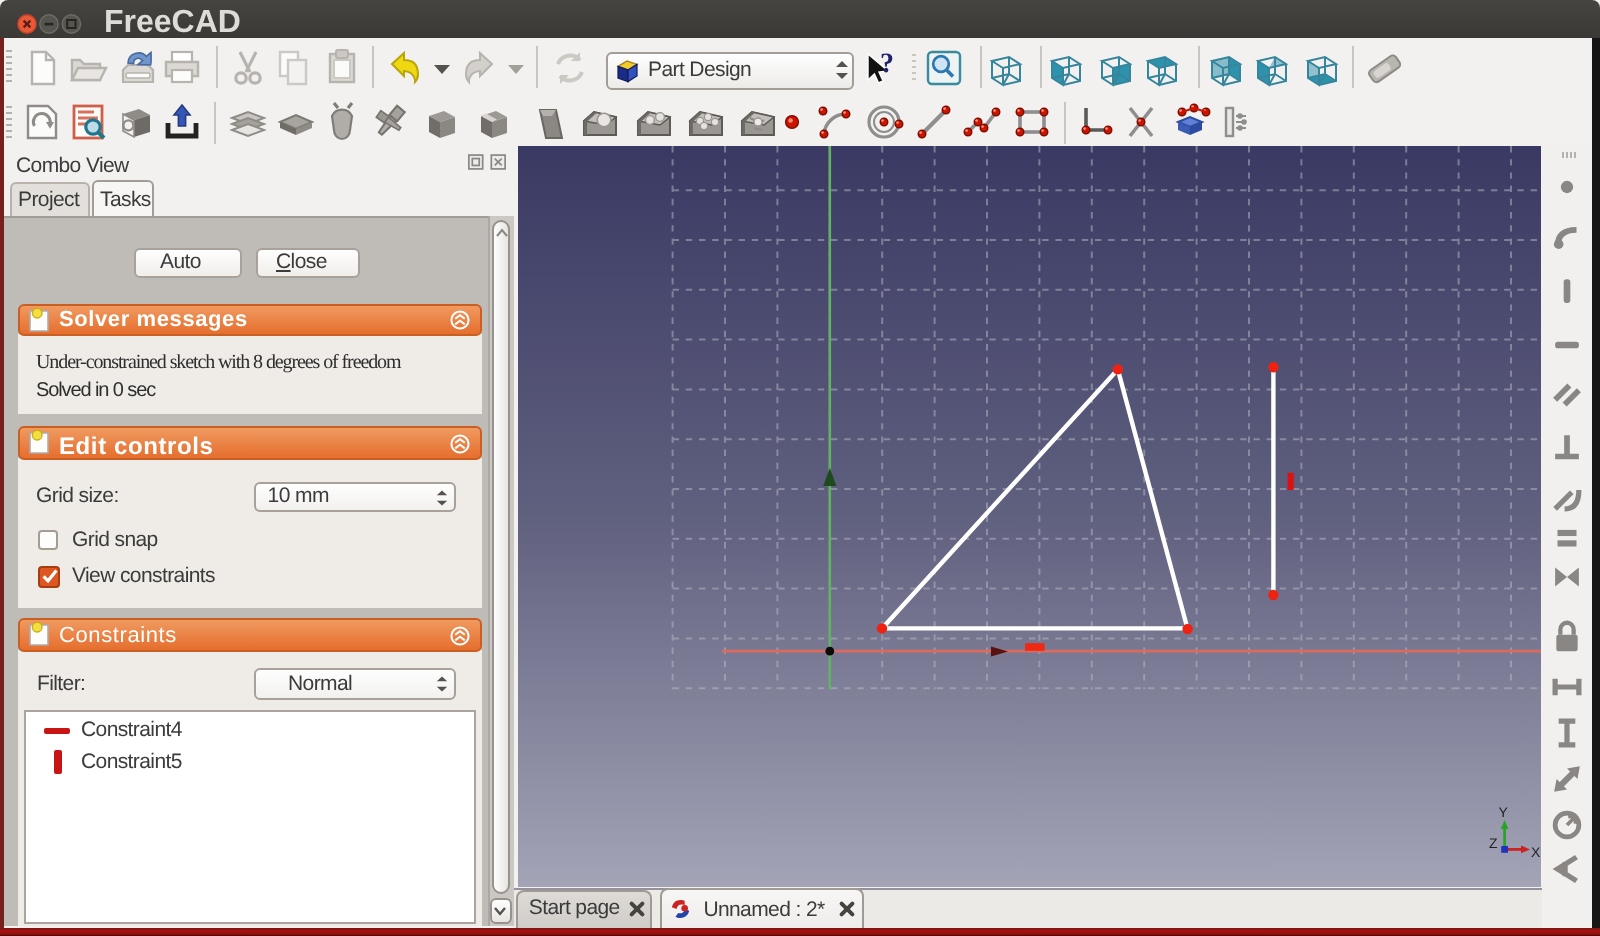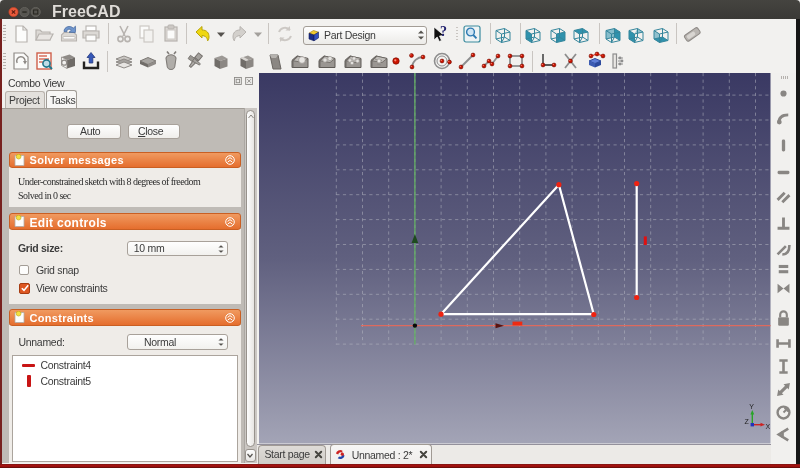--- a/index.html
+++ b/index.html
@@ -344,34 +344,34 @@
 <svg class="abs" style="left:13px;top:153.5px" width="13" height="13" viewBox="0 0 13 13">
     <path d="M2 1.5 h9 v10 h-9 z" fill="#fdfdfc" stroke="#b0aca8" stroke-width="0.8"></path>
     <circle cx="5.6" cy="2.6" r="2.4" fill="#f3df41" stroke="#c9ae14" stroke-width="0.7"></circle>
   </svg>
 <div class="abs" style="left:29.5px;top:154.0px;font-size:11px;letter-spacing:0.3px;font-weight:bold;color:#fff;">Solver messages</div>
 <svg class="abs" style="left:225px;top:155.0px" width="10" height="10" viewBox="0 0 10 10">
     <circle cx="5" cy="5" r="4.3" fill="none" stroke="#fff" stroke-width="1"></circle>
     <path d="M2.6 4.4 L5 2.6 L7.4 4.4 M2.6 7.2 L5 5.4 L7.4 7.2" fill="none" stroke="#fff" stroke-width="1"></path>
   </svg>
 <div class="abs" style="left:18px;top:176px;font-family:'Liberation Serif',serif;font-size:10px;letter-spacing:-0.55px;color:#2e2e2e;white-space:nowrap;">Under-constrained sketch with 8 degrees of freedom</div>
-<div class="abs" style="left:18px;top:189.5px;font-family:Liberation Serif, serif;font-size:10px;letter-spacing:-0.55px;color:#2e2e2e;white-space:nowrap;">Solved in 0 sec</div>
+<div class="abs" style="left:18px;top:189.5px;font-family:Liberation Sans, sans-serif;font-size:10px;letter-spacing:-0.55px;color:#2e2e2e;white-space:nowrap;">Solved in 0 sec</div>
 <div class="abs" style="left:9px;top:229px;width:232px;height:75px;background:#efece8;"></div>
 
 <div class="abs" style="left:9px;top:213px;width:232px;height:16.5px;background:linear-gradient(#f09a60,#e56e2e);border:1px solid #c95f23;border-radius:3px;box-sizing:border-box;"></div>
 <svg class="abs" style="left:13px;top:215px" width="13" height="13" viewBox="0 0 13 13">
     <path d="M2 1.5 h9 v10 h-9 z" fill="#fdfdfc" stroke="#b0aca8" stroke-width="0.8"></path>
     <circle cx="5.6" cy="2.6" r="2.4" fill="#f3df41" stroke="#c9ae14" stroke-width="0.7"></circle>
   </svg>
 <div class="abs" style="left:29.5px;top:215.5px;font-size:12px;letter-spacing:0.3px;font-weight:bold;color:#fff;">Edit controls</div>
 <svg class="abs" style="left:225px;top:216.5px" width="10" height="10" viewBox="0 0 10 10">
     <circle cx="5" cy="5" r="4.3" fill="none" stroke="#fff" stroke-width="1"></circle>
     <path d="M2.6 4.4 L5 2.6 L7.4 4.4 M2.6 7.2 L5 5.4 L7.4 7.2" fill="none" stroke="#fff" stroke-width="1"></path>
   </svg>
-<div class="abs txt" style="left:18px;top:241.5px;font-weight:bold;">Grid size:</div>
+<div class="abs txt" style="left:18px;top:241.5px;">Grid size:</div>
 
 <div class="abs" style="left:126.8px;top:240.5px;width:101px;height:15.5px;background:linear-gradient(#fefefe,#f2f1ee);border:1px solid #a8a19a;border-radius:3px;box-sizing:border-box;"></div>
 <div class="abs txt" style="left:133.8px;top:242.0px;text-align:center;">10 mm</div>
 <svg class="abs" style="left:216.3px;top:243.5px" width="10" height="10" viewBox="0 0 10 10">
     <path d="M2.4 3.6 L5 1.2 L7.6 3.6 z" fill="#55524e"></path>
     <path d="M2.4 6.4 L5 8.8 L7.6 6.4 z" fill="#55524e"></path>
   </svg>
 
 <div class="abs" style="left:18.5px;top:264.5px;width:10.5px;height:10.5px;background:#fdfdfc;border:1px solid #a39d96;border-radius:2px;box-sizing:border-box;"></div>
 <div class="abs txt" style="left:36px;top:263.5px;">Grid snap</div>
@@ -381,26 +381,26 @@
   </svg>
 <div class="abs txt" style="left:36px;top:281.5px;">View constraints</div>
 
 <div class="abs" style="left:9px;top:325px;width:232px;height:138px;background:#efece8;"></div>
 
 <div class="abs" style="left:9px;top:309px;width:232px;height:16.5px;background:linear-gradient(#f09a60,#e56e2e);border:1px solid #c95f23;border-radius:3px;box-sizing:border-box;"></div>
 <svg class="abs" style="left:13px;top:311px" width="13" height="13" viewBox="0 0 13 13">
     <path d="M2 1.5 h9 v10 h-9 z" fill="#fdfdfc" stroke="#b0aca8" stroke-width="0.8"></path>
     <circle cx="5.6" cy="2.6" r="2.4" fill="#f3df41" stroke="#c9ae14" stroke-width="0.7"></circle>
   </svg>
-<div class="abs" style="left:29.5px;top:311.5px;font-size:11px;letter-spacing:0.3px;font-weight:bold;color:#fff;">Constraints</div>
+<div class="abs" style="left:29.5px;top:311.5px;font-size:11px;letter-spacing:0.3px;font-weight:normal;color:#fff;">Constraints</div>
 <svg class="abs" style="left:225px;top:312.5px" width="10" height="10" viewBox="0 0 10 10">
     <circle cx="5" cy="5" r="4.3" fill="none" stroke="#fff" stroke-width="1"></circle>
     <path d="M2.6 4.4 L5 2.6 L7.4 4.4 M2.6 7.2 L5 5.4 L7.4 7.2" fill="none" stroke="#fff" stroke-width="1"></path>
   </svg>
-<div class="abs txt" style="left:18.5px;top:336px;">Unnamed:</div>
+<div class="abs txt" style="left:18.5px;top:336px;">Filter:</div>
 
 <div class="abs" style="left:126.8px;top:334px;width:101px;height:16px;background:linear-gradient(#fefefe,#f2f1ee);border:1px solid #a8a19a;border-radius:3px;box-sizing:border-box;"></div>
 <div class="abs txt" style="left:144px;top:335.5px;">Normal</div>
 <svg class="abs" style="left:216.3px;top:337px" width="10" height="10" viewBox="0 0 10 10">
     <path d="M2.4 3.6 L5 1.2 L7.6 3.6 z" fill="#55524e"></path>
     <path d="M2.4 6.4 L5 8.8 L7.6 6.4 z" fill="#55524e"></path>
   </svg>
 
 <div class="abs" style="left:11.5px;top:355px;width:226px;height:107px;background:#fff;border:1px solid #aba49d;box-sizing:border-box;"></div>
 <div class="abs" style="left:22px;top:363.8px;width:12.5px;height:3.6px;background:#c81414;border-radius:1px;"></div>

